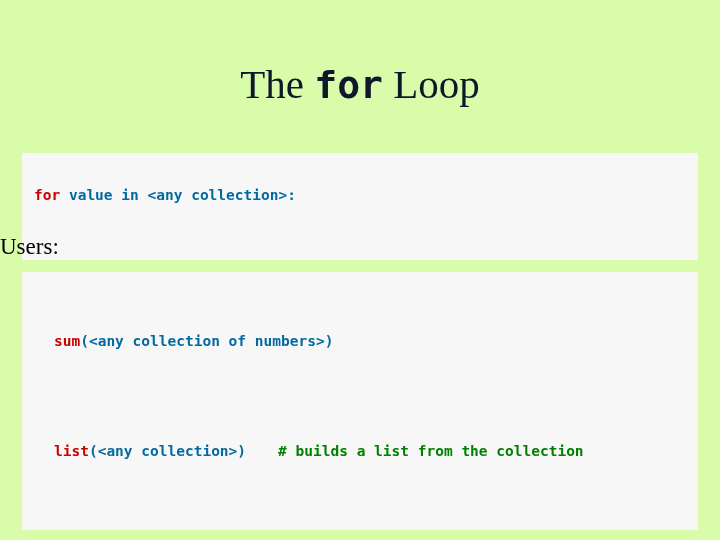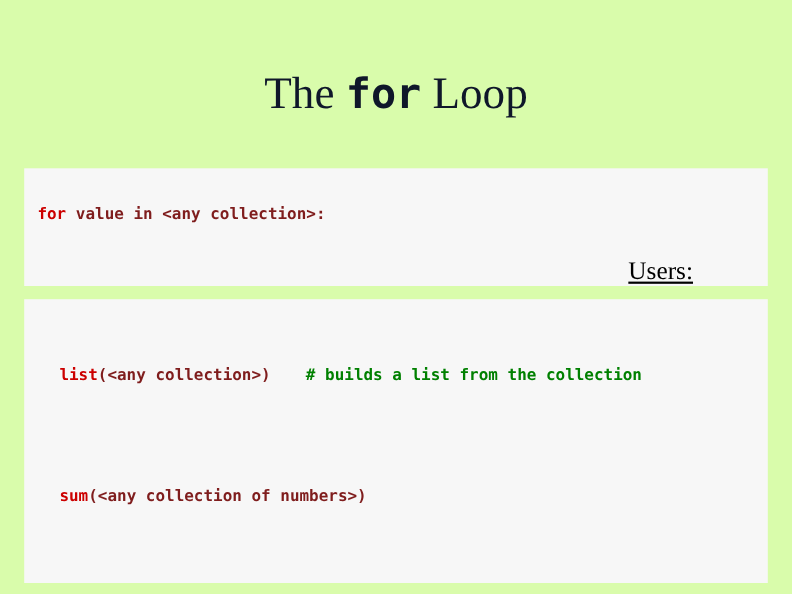--- a/index.html
+++ b/index.html
@@ -49,64 +49,63 @@
     top: 153px;
     width: 676px;
     padding: 9px 0 10px 12px;
     box-sizing: border-box;
   }
   .users {
     position: absolute;
     left: 0;
     top: 234px;
     width: 630px;
-    text-align: right;
+    text-align: left;
     font-family: "Liberation Serif", serif;
     font-size: 23px;
     color: #000000;
-    text-decoration: underline;
   }
   .block-main {
     left: 22px;
     top: 272px;
     width: 676px;
     height: 258px;
     padding: 14px 0 0 32px;
     box-sizing: border-box;
   }
   .line {
     height: 43.5px;
   }
   .line:last-child {
     height: auto;
   }
   .c-red { color: #cc0000; }
   .c-green { color: #008000; }
-  .c-black { color: #7f1d1d; }
+  .c-black { color: #0369a1; }
   .indent2 { display: inline-block; width: 32px; }
 </style>
 </head>
 <body>
 
 <div class="slide">
 
   <div class="title">
     <span>The </span><span class="kw">for</span><span> Loop</span>
   </div>
 
   <div class="codeblock block-top">
 <div><span class="c-red">for</span><span class="c-black"> value in &lt;any collection&gt;:</span></div>
   </div>
 
   <div class="users">Users:</div>
 
   <div class="codeblock block-main">
+    <div class="line"><span class="c-red">sum</span><span class="c-black">(&lt;any collection of numbers&gt;)</span></div>
+
     <div class="line"><span class="c-red">list</span><span class="c-black">(&lt;any collection&gt;)</span><span class="indent2"></span><span class="c-green"># builds a list from the collection</span></div>
-
-    <div class="line"><span class="c-red">sum</span><span class="c-black">(&lt;any collection of numbers&gt;)</span></div>
 
     
 
     
 
     
 
     
   </div>
 

